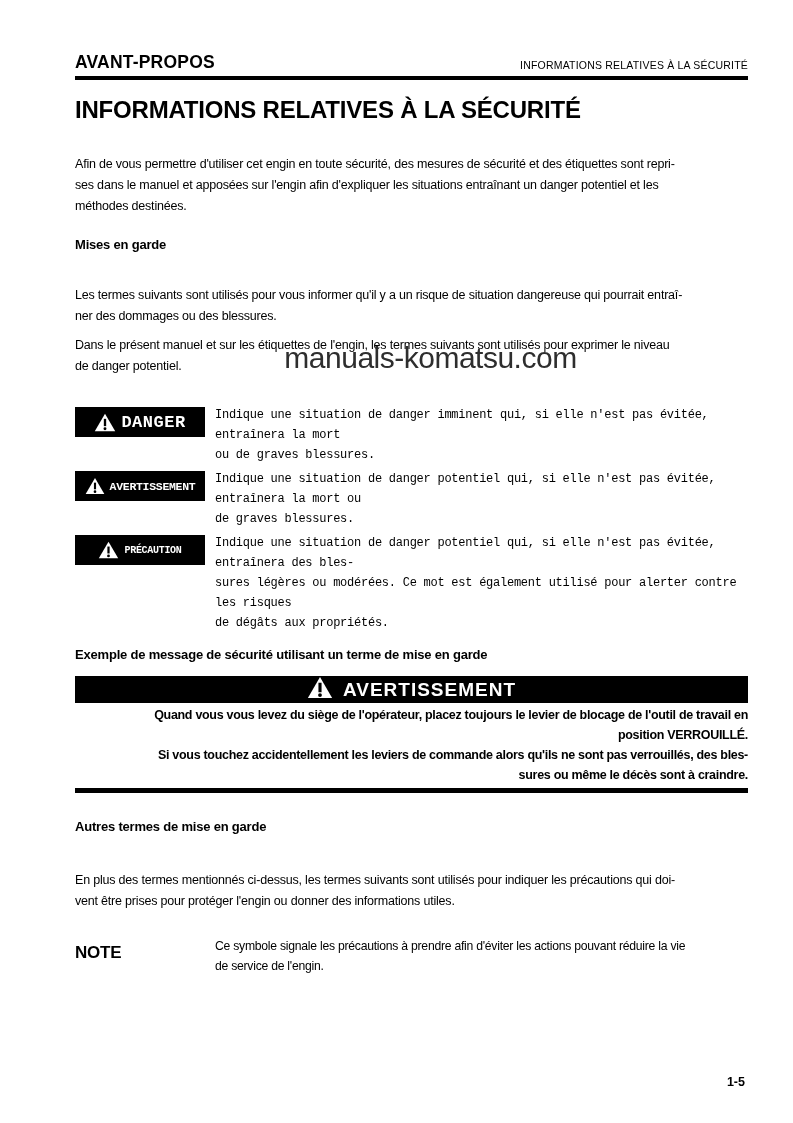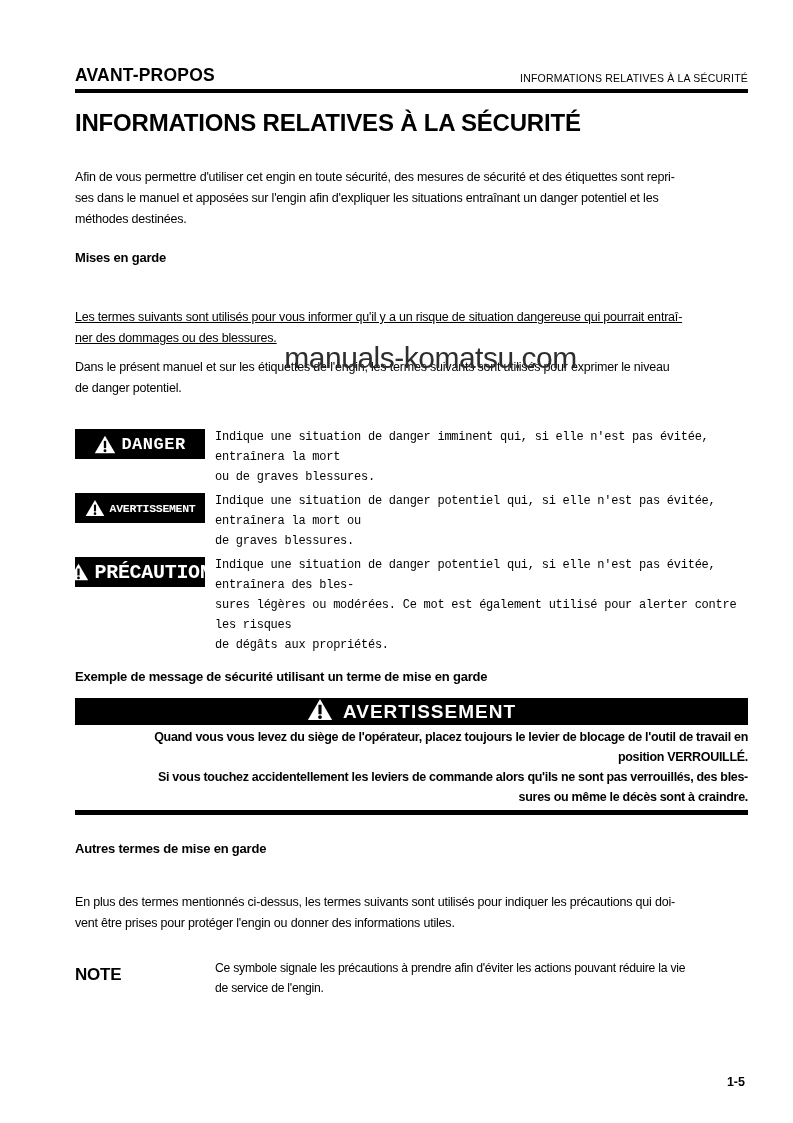--- a/index.html
+++ b/index.html
@@ -7,21 +7,21 @@
   body {
     width: 793px; height: 1123px;
     font-family: "Liberation Sans", "DejaVu Sans", sans-serif;
     color: #000;
     position: relative;
     overflow: hidden;
   }
   .page {
     position: relative;
     width: 793px; height: 1123px;
-    padding: 65px 45px 0 75px;
+    padding: 52px 45px 0 75px;
     background: #fff;
   }
   
   .header {
     display: flex; justify-content: space-between; align-items: flex-end;
     border-bottom: 4px solid #000;
     padding-bottom: 3px;
   }
   .header-left { font-size: 17.5px; font-weight: bold; letter-spacing: 0.2px; }
   .header-right { font-size: 10.5px; letter-spacing: 0.2px; padding-bottom: 2px; }
@@ -34,21 +34,21 @@
   .lines { white-space: pre-line; }
   .body-text {
     font-size: 12.5px; line-height: 21px; letter-spacing: -0.2px;
   }
   .intro { margin-top: 30px; }
 
   .sub-heading {
     font-size: 13px; font-weight: bold; letter-spacing: -0.2px;
   }
   .h-mises { margin-top: 20px; }
-  .p1 { margin-top: 42px; text-decoration: underline; }
+  .p1 { margin-top: 33px; }
   .p2 { margin-top: 8px; }
 
   
   .watermark {
     position: absolute;
     top: 341px; left: 0; right: 0;
     padding-left: 68px;
     text-align: center;
     font-size: 30px;
     color: #2e2e2e;
@@ -64,21 +64,21 @@
     background: #000; color: #fff;
     display: flex; align-items: center; justify-content: center;
     gap: 5px;
     margin-right: 10px;
     margin-top: 2px;
   }
   .signal-box svg { display: block; }
   .signal-label { font-weight: bold; color: #fff; white-space: nowrap; }
   .sig-danger .signal-label { font-size: 17px; letter-spacing: 0.5px; }
   .sig-avert  .signal-label { font-size: 11.5px; letter-spacing: -0.3px; }
-  .sig-prec   .signal-label { font-size: 20px; letter-spacing: -0.3px; }
+  .sig-prec   .signal-label { font-size: 10px; letter-spacing: -0.3px; }
   .signal-desc {
     flex: 1;
     font-size: 12px; line-height: 20px; letter-spacing: -0.25px;
   }
 
   
   .h-exemple { margin-top: 14px; }
   .warning-banner {
     margin-top: 14px;
     height: 27px;

